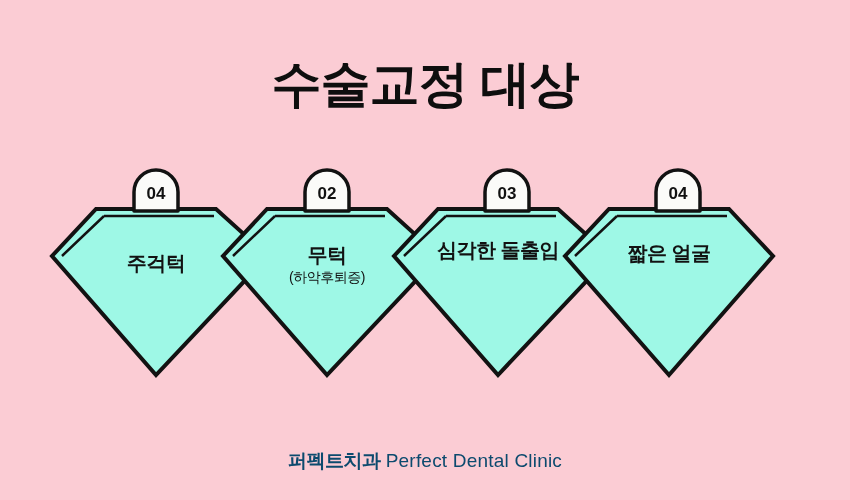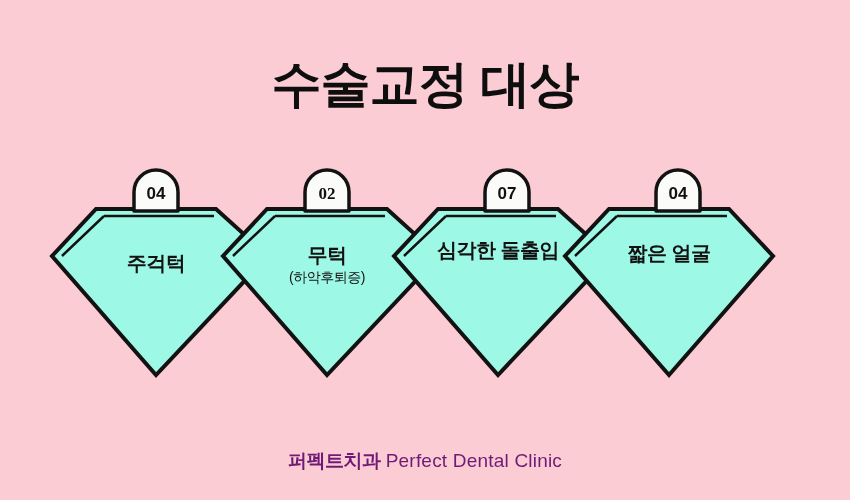--- a/index.html
+++ b/index.html
@@ -66,21 +66,21 @@
     color: #111111;
     letter-spacing: 0px;
   }
   #footer {
     position: absolute;
     top: 448px;
     left: 0;
     width: 850px;
     text-align: center;
     font-size: 19px;
-    color: #701a75;
+    color: #0c4a6e;
     line-height: 26px;
   }
   #footer .brand-ko {
     font-weight: bold;
     letter-spacing: -0.5px;
   }
   #footer .brand-en {
     font-weight: normal;
     letter-spacing: 0.2px;
   }
@@ -113,22 +113,22 @@
     </g>
 
     <g>
       <path d="M 609 209 L 729 209 L 773 256 L 669 375 L 565 256 Z" fill="#9ef8e6" stroke="#121212" stroke-width="4" stroke-linejoin="miter"></path>
       <path d="M 617 216 L 727 216 M 617 216 L 575 256" fill="none" stroke="#121212" stroke-width="2.5" stroke-linejoin="miter"></path>
       <path d="M 656 211 L 656 192 A 22 22 0 0 1 700 192 L 700 211 Z" fill="#fbfbf9" stroke="#121212" stroke-width="3.5" stroke-linejoin="round"></path>
     </g>
   </svg>
 
   <div class="badge-num" style="left:134px; top:184px; width:44px;">04</div>
-  <div class="badge-num" style="left:305px; top:184px; width:44px;font-family:Liberation Serif, serif;">02</div>
-  <div class="badge-num" style="left:485px; top:184px; width:44px;">07</div>
+  <div class="badge-num" style="left:305px; top:184px; width:44px;">02</div>
+  <div class="badge-num" style="left:485px; top:184px; width:44px;">03</div>
   <div class="badge-num" style="left:656px; top:184px; width:44px;">04</div>
 
   <div class="item-label" style="left:76px; top:251px; width:160px;">
     <span class="main">주걱턱</span>
   </div>
 
   <div class="item-label" style="left:247px; top:243px; width:160px;">
     <span class="main">무턱</span>
     <span class="sub">(하악후퇴증)</span>
   </div>

